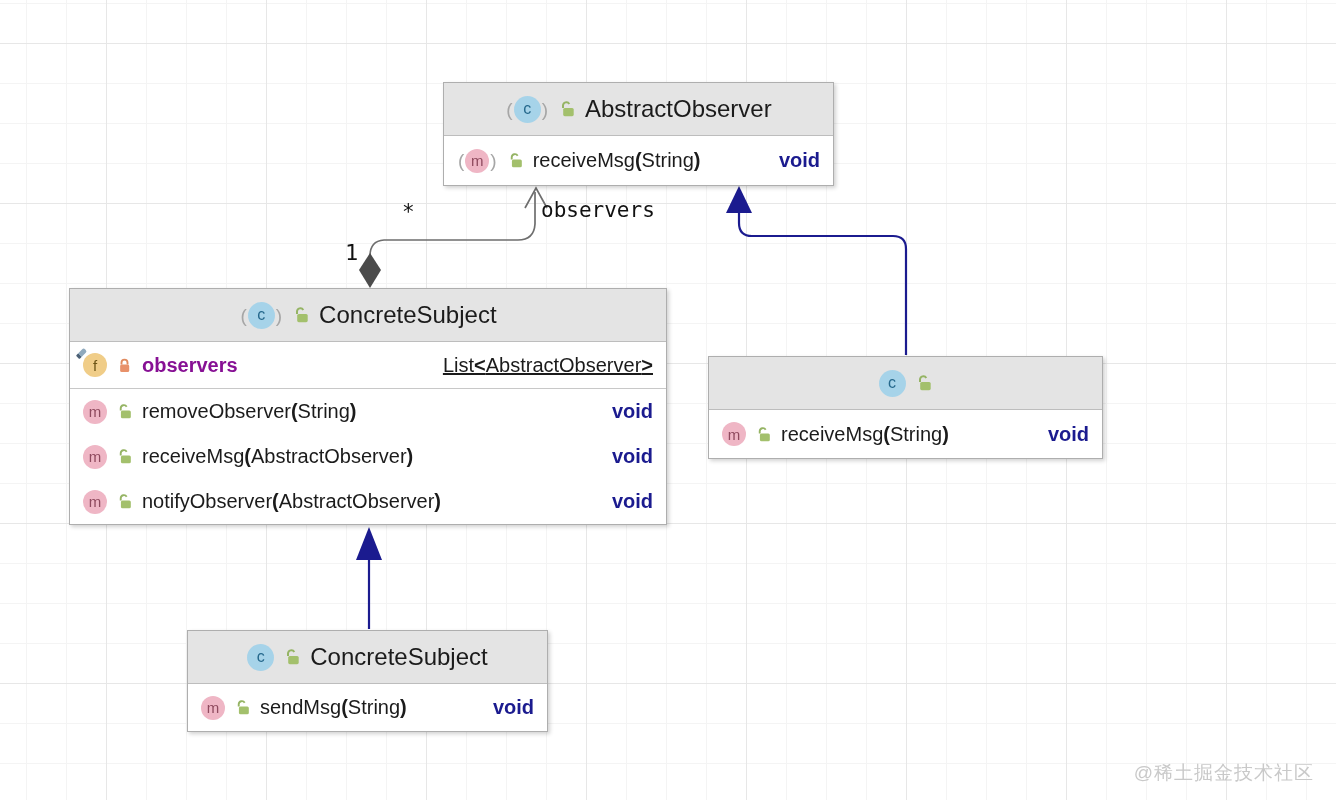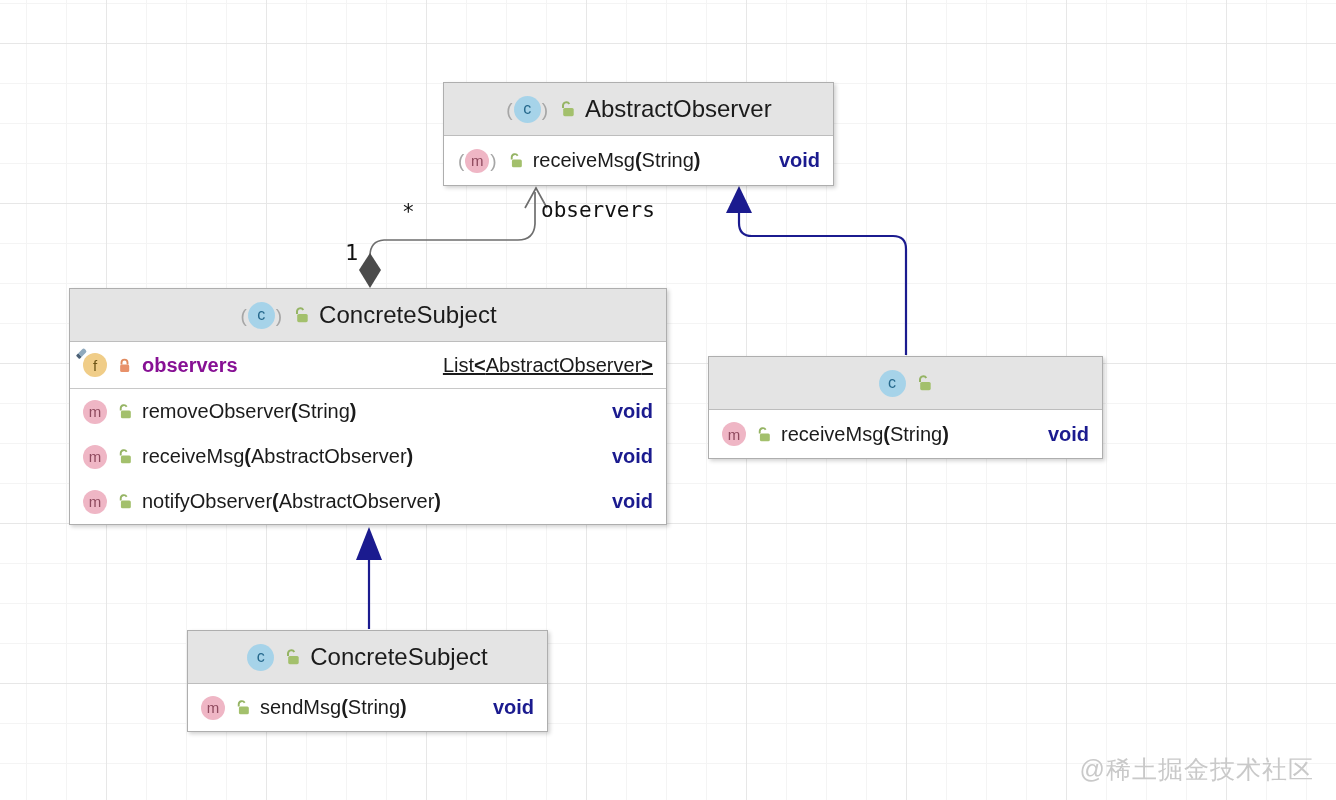--- a/index.html
+++ b/index.html
@@ -65,21 +65,21 @@
   }
   .lock { display:inline-flex; }
 
   .edge-label {
     position:absolute; z-index:3;
     font-family:"DejaVu Sans Mono", monospace;
     color:#111111;
   }
   #watermark {
     position:absolute; right:22px; bottom:14px; z-index:3;
-    font-size:25px; color:#c9c9c9; letter-spacing:1px;
+    font-size:19px; color:#c9c9c9; letter-spacing:1px;
   }
 </style>
 </head>
 <body>
 
 <svg id="edge-layer" width="1336" height="800">
 
   <g>
     <path d="M370 256 Q370 241 384 240 H518 Q534 240 535 224 V192" fill="none" stroke="#6e6e6e" stroke-width="1.7"></path>
     <path d="M525 208 L536 188 L547 208" fill="none" stroke="#6e6e6e" stroke-width="1.7"></path>

